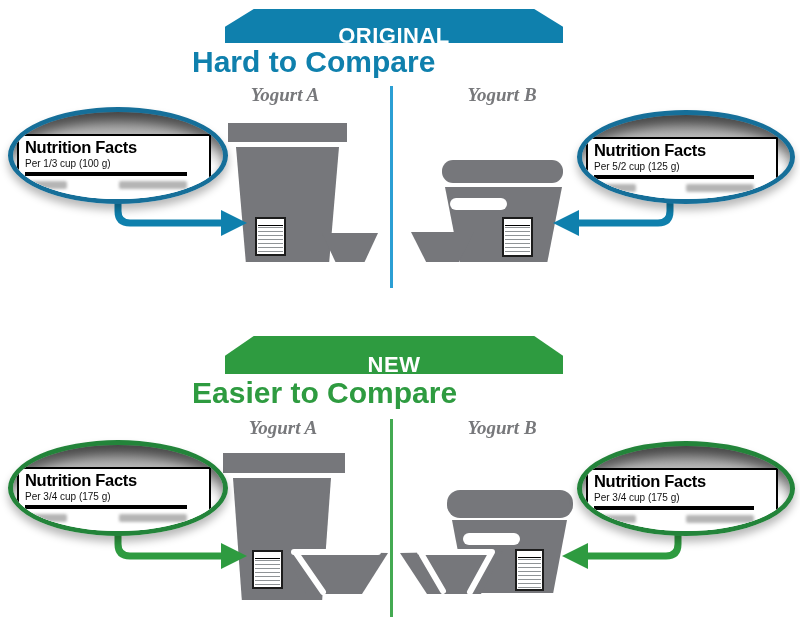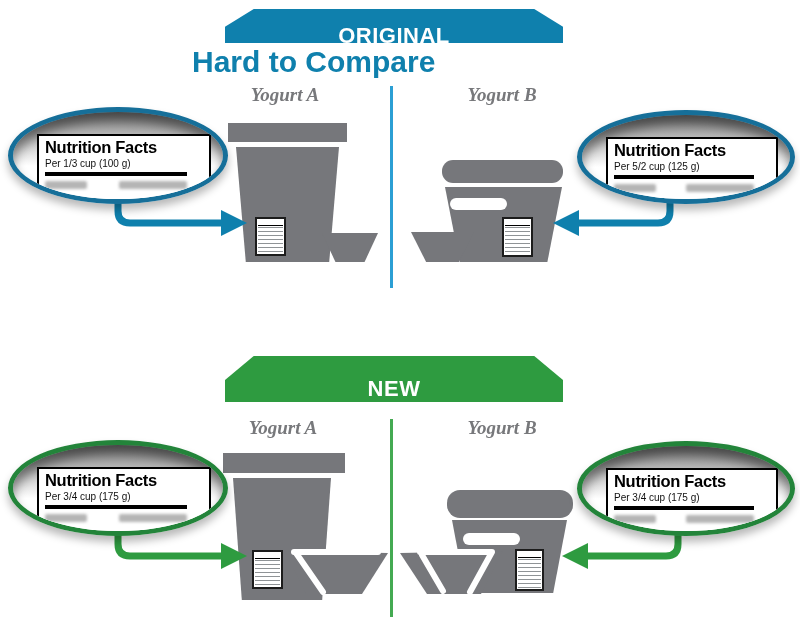--- a/index.html
+++ b/index.html
@@ -28,21 +28,21 @@
   .gloss{position:absolute;background:#fff;border-radius:7px}
   .bowl{position:absolute;background:var(--gray);clip-path:polygon(0% 0%,100% 0%,76% 100%,24% 100%)}
 
   .mini-label{position:absolute;background:#fff;border:2px solid #1c1c1c;display:flex;flex-direction:column;z-index:2;padding:1px}
   .ml-title{height:6px;border-bottom:1px solid #000;overflow:hidden;white-space:nowrap}
   .ml-lines{flex:1;margin-top:1px;background:repeating-linear-gradient(to bottom,#8f9396 0,#8f9396 1px,transparent 1px,transparent 4px)}
 
   .callout{position:absolute;border:5px solid var(--accent-dark);border-radius:50%;overflow:hidden;z-index:4;
     background:linear-gradient(180deg,#7e7e7e 0%,#c9c9c9 34%,#ffffff 62%);
     box-shadow:inset 0 9px 11px rgba(0,0,0,.45), 0 6px 9px rgba(0,0,0,.28)}
-  .callout-card{position:absolute;left:24px;right:12px;top:22px;height:68px;background:#fff;border:2px solid #000;padding:2px 22px 0 6px}
+  .callout-card{position:absolute;left:4px;right:12px;top:22px;height:68px;background:#fff;border:2px solid #000;padding:2px 22px 0 6px}
   .card-title{font-size:16.5px;font-weight:bold;letter-spacing:-.3px;color:#000;line-height:19px}
   .card-serving{font-size:10px;color:#111;line-height:13px}
   .card-bar{height:4px;background:#000;margin-top:2px}
   .card-row{display:flex;justify-content:space-between;margin-top:5px}
   .card-row2{margin-top:6px}
   .blob{display:inline-block;height:8px;background:#b5b5b5;border-radius:2px;filter:blur(1.4px)}
   .blob.b1{width:42px}.blob.b2{width:68px}.blob.b3{width:52px;height:9px;background:#9a9a9a}
 
   .overlay{position:absolute;inset:0;width:800px;height:625px;z-index:3;pointer-events:none}
   .arrow-line{fill:none;stroke:var(--accent);stroke-width:7}
@@ -113,23 +113,24 @@
             <span class="blob b1"></span>
             <span class="blob b2"></span>
           </div>
         <div class="card-row2"><span class="blob b3"></span></div>
       </div>
     </div>
   </div>
 
   <div class="layer theme-green">
 
-    <div class="banner" style="left:225px;top:356px;width:338px;height:46px">
+    <div class="banner" style="left:225px;top:336px;width:338px;height:38px">
       <span>NEW</span>
     </div>
+    <div class="subtitle" style="left:192px;top:376px">Easier to Compare</div>
 
     <div class="yogurt-title" style="left:183px;top:417px">Yogurt A</div>
     <div class="yogurt-title" style="left:402px;top:417px">Yogurt B</div>
 
     <div class="divider" style="left:390px;top:419px;height:198px"></div>
 
     <div class="lid" style="left:223px;top:453px;width:122px;height:20px"></div>
     <div class="tub" style="left:233px;top:478px;width:98px;height:122px;clip-path:polygon(0% 0%,100% 0%,91% 100%,9% 100%)"></div>
     <div class="mini-label" style="left:252px;top:550px;width:31px;height:39px">
       <div class="ml-title"></div>

